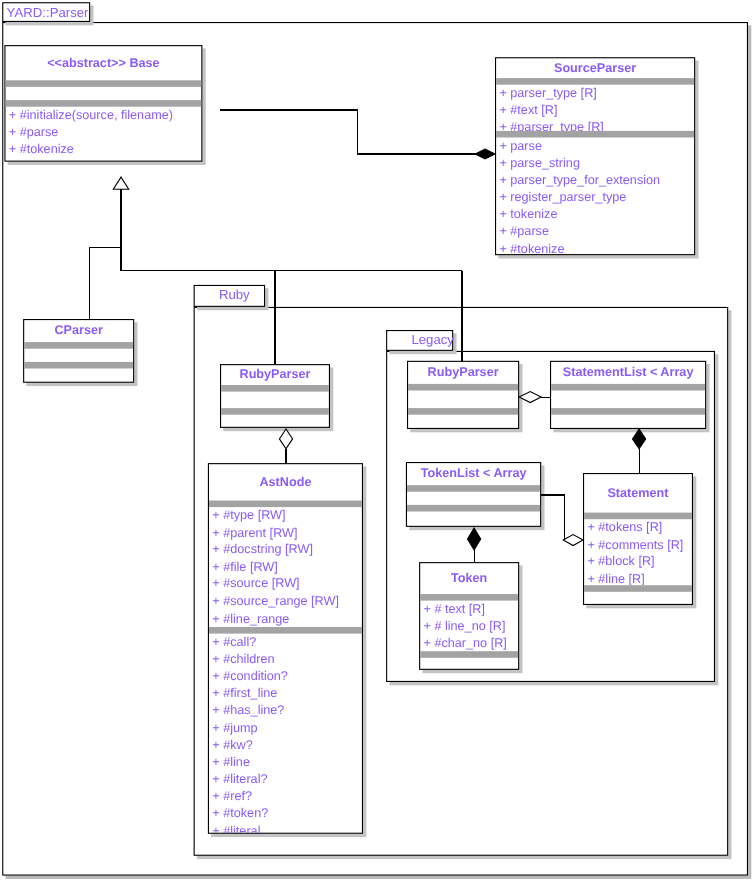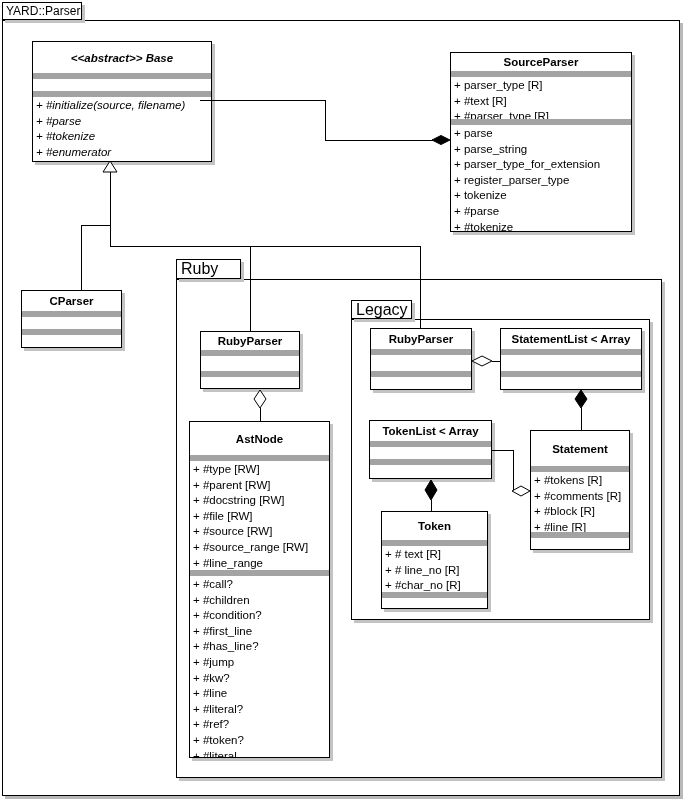--- a/index.html
+++ b/index.html
@@ -1,63 +1,63 @@
 <!DOCTYPE html>
 <html><head>
 <meta charset="utf-8">
 <style>
   html,body{margin:0;padding:0;background:#fff;}
   .canvas{position:relative;width:685px;height:805px;background:#fff;
-          font-family:"Liberation Sans",sans-serif;color:#000000;overflow:hidden;}
+          font-family:"Liberation Sans",sans-serif;color:#8b5cf6;overflow:hidden;}
   *{box-sizing:border-box;}
 
   
   .frame-tab{position:absolute;left:2px;top:2px;width:80px;height:18px;background:#fff;
              border:1px solid #000;box-shadow:3px 3px 0 #c3c3c3;z-index:3;
              font-size:12px;line-height:16px;padding-left:3px;white-space:nowrap;}
   .frame-body{position:absolute;left:2px;top:20px;width:678px;height:776px;background:#fff;
               border:1px solid #000;box-shadow:3px 3px 0 #b8b8b8;z-index:0;}
 
   
   .pkg-tab{position:absolute;background:#fff;border:1px solid #000;box-shadow:3px 3px 0 #c3c3c3;
-           font-size:16px;line-height:17px;padding-left:4px;white-space:nowrap;z-index:2;}
+           font-size:12px;line-height:17px;padding-left:22px;white-space:nowrap;z-index:2;}
   .pkg-body{position:absolute;background:#fff;border:1px solid #000;box-shadow:3px 3px 0 #c3c3c3;z-index:1;}
   #pkg-ruby-tab{left:176px;top:259px;width:65px;height:20px;}
   #pkg-ruby-body{left:176px;top:279px;width:486px;height:499px;}
   #pkg-legacy-tab{left:351px;top:300px;width:61px;height:19px;}
   #pkg-legacy-body{left:351px;top:319px;width:299px;height:301px;}
 
   
   .uml-class{position:absolute;background:#fff;border:1px solid #000;box-shadow:3px 3px 0 #c3c3c3;
              display:flex;flex-direction:column;z-index:10;}
   .cls-title{flex:none;display:flex;align-items:center;justify-content:center;
              font-size:11.5px;font-weight:bold;white-space:nowrap;overflow:hidden;}
   .cls-attrs,.cls-methods{border-top:6px solid #a3a3a3;padding:1px 2px 0 3px;overflow:hidden;}
   .cls-methods{flex:1;}
   .member{font-size:11.5px;line-height:15.6px;white-space:pre;}
 
-  #cls-base{left:32px;top:41px;width:180px;height:121px;font-style:italic;}
+  #cls-base{left:4px;top:41px;width:180px;height:106px;}
   #cls-base .cls-title{height:31px;}      #cls-base .cls-attrs{height:18px;}
   #cls-sourceparser{left:450px;top:52px;width:182px;height:180px;}
   #cls-sourceparser .cls-title{height:18px;} #cls-sourceparser .cls-attrs{height:48px;}
   #cls-cparser{left:21px;top:290px;width:101px;height:58px;}
   #cls-cparser .cls-title{height:20px;}   #cls-cparser .cls-attrs{height:18px;}
   #cls-rubyparser{left:200px;top:331px;width:100px;height:58px;}
   #cls-rubyparser .cls-title{height:18px;} #cls-rubyparser .cls-attrs{height:21px;}
   #cls-astnode{left:189px;top:421px;width:141px;height:337px;}
   #cls-astnode .cls-title{height:33px;}   #cls-astnode .cls-attrs{height:115px;}
   #cls-legacyrubyparser{left:370px;top:328px;width:102px;height:62px;}
   #cls-legacyrubyparser .cls-title{height:20px;} #cls-legacyrubyparser .cls-attrs{height:22px;}
   #cls-statementlist{left:500px;top:328px;width:142px;height:62px;}
   #cls-statementlist .cls-title{height:20px;} #cls-statementlist .cls-attrs{height:22px;}
   #cls-tokenlist{left:369px;top:420px;width:123px;height:59px;}
   #cls-tokenlist .cls-title{height:20px;} #cls-tokenlist .cls-attrs{height:18px;}
   #cls-statement{left:530px;top:430px;width:100px;height:120px;}
   #cls-statement .cls-title{height:35px;} #cls-statement .cls-attrs{height:66px;}
-  #cls-token{left:381px;top:511px;width:107px;height:98px;}
+  #cls-token{left:381px;top:511px;width:91px;height:98px;}
   #cls-token .cls-title{height:28px;}     #cls-token .cls-attrs{height:52px;}
 
   
   .edges{position:absolute;left:0;top:0;width:685px;height:805px;z-index:20;pointer-events:none;}
   .edges path{fill:none;stroke:#000;stroke-width:1;shape-rendering:crispEdges;}
   .edges polygon.hollow{fill:#fff;stroke:#000;stroke-width:1;}
   .edges polygon.filled{fill:#000;stroke:#000;stroke-width:1;}
 </style>
 </head>
 <body>

